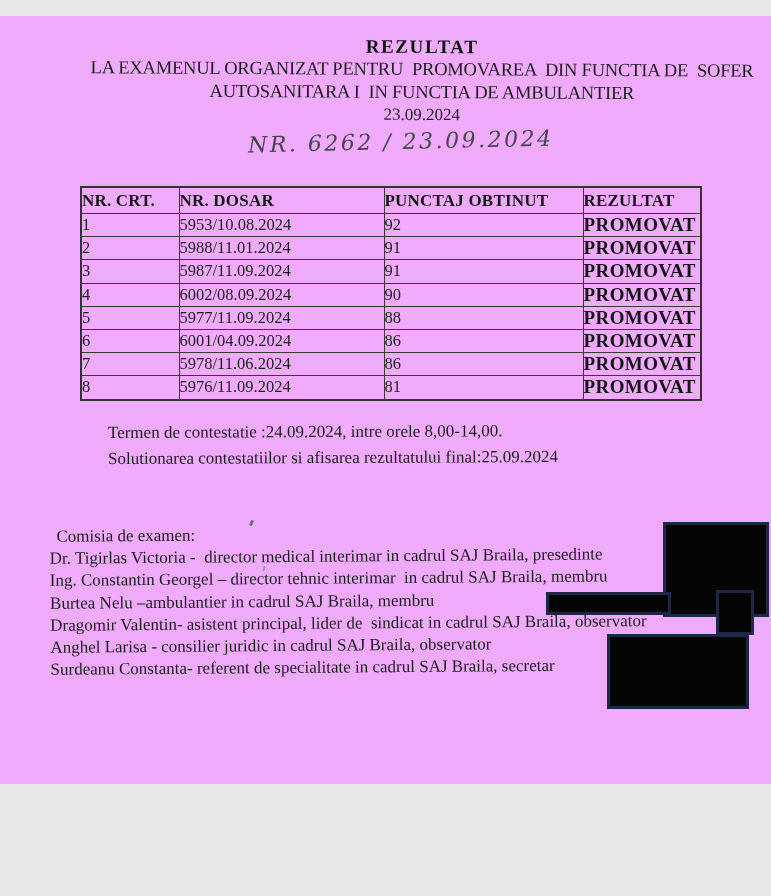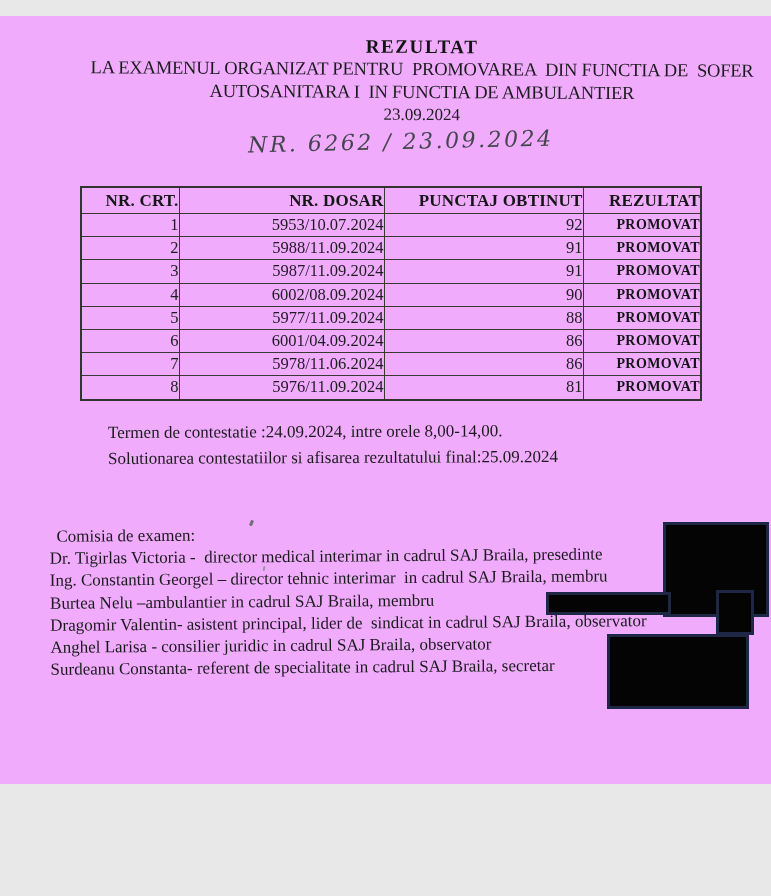--- a/index.html
+++ b/index.html
@@ -24,26 +24,26 @@
     transform:rotate(-1.3deg); white-space:nowrap;
   }
 
   
   table.results{
     position:absolute; left:80px; top:170px; width:620px;
     border-collapse:collapse; table-layout:fixed;
     border:2px solid #343330;
   }
   table.results th, table.results td{
-    border:1.5px solid #3a3935; padding:0; text-align:right; vertical-align:middle;
+    border:1.5px solid #3a3935; padding:0; text-align:left; vertical-align:middle;
     overflow:hidden; white-space:nowrap;
   }
   table.results th{height:25px; font-size:17px; font-weight:bold; letter-spacing:0.2px; color:#161618;}
   table.results td{height:22.2px; font-size:16.5px; color:#1d1d1f;}
-  table.results td.rez{font-size:14px; font-weight:bold; letter-spacing:0.4px; color:#151517;}
+  table.results td.rez{font-size:19px; font-weight:bold; letter-spacing:0.4px; color:#151517;}
   .col-nr{width:98px;} .col-dosar{width:205px;} .col-punctaj{width:199px;} .col-rez{width:118px;}
 
   
   .notes{position:absolute; left:108px; top:403px; font-size:17px; line-height:26px; transform:rotate(-0.25deg); color:#1b1b1d;}
 
   
   .speck{position:absolute; background:#6f6f72; border-radius:1px;}
   .speck.s1{left:250px; top:504px; width:3px; height:6px; transform:rotate(24deg);}
   .speck.s2{left:263px; top:550px; width:2px; height:5px; transform:rotate(10deg); background:#98989a;}
 
@@ -92,27 +92,27 @@
       <tr>
         <th>NR. CRT.</th>
         <th>NR. DOSAR</th>
         <th>PUNCTAJ OBTINUT</th>
         <th>REZULTAT</th>
       </tr>
     </thead>
     <tbody>
       <tr>
         <td>1</td>
-        <td>5953/10.07.2024</td>
+        <td>5953/10.08.2024</td>
         <td>92</td>
         <td class="rez">PROMOVAT</td>
       </tr>
       <tr>
         <td>2</td>
-        <td>5988/11.09.2024</td>
+        <td>5988/11.01.2024</td>
         <td>91</td>
         <td class="rez">PROMOVAT</td>
       </tr>
       <tr>
         <td>3</td>
         <td>5987/11.09.2024</td>
         <td>91</td>
         <td class="rez">PROMOVAT</td>
       </tr>
       <tr>

